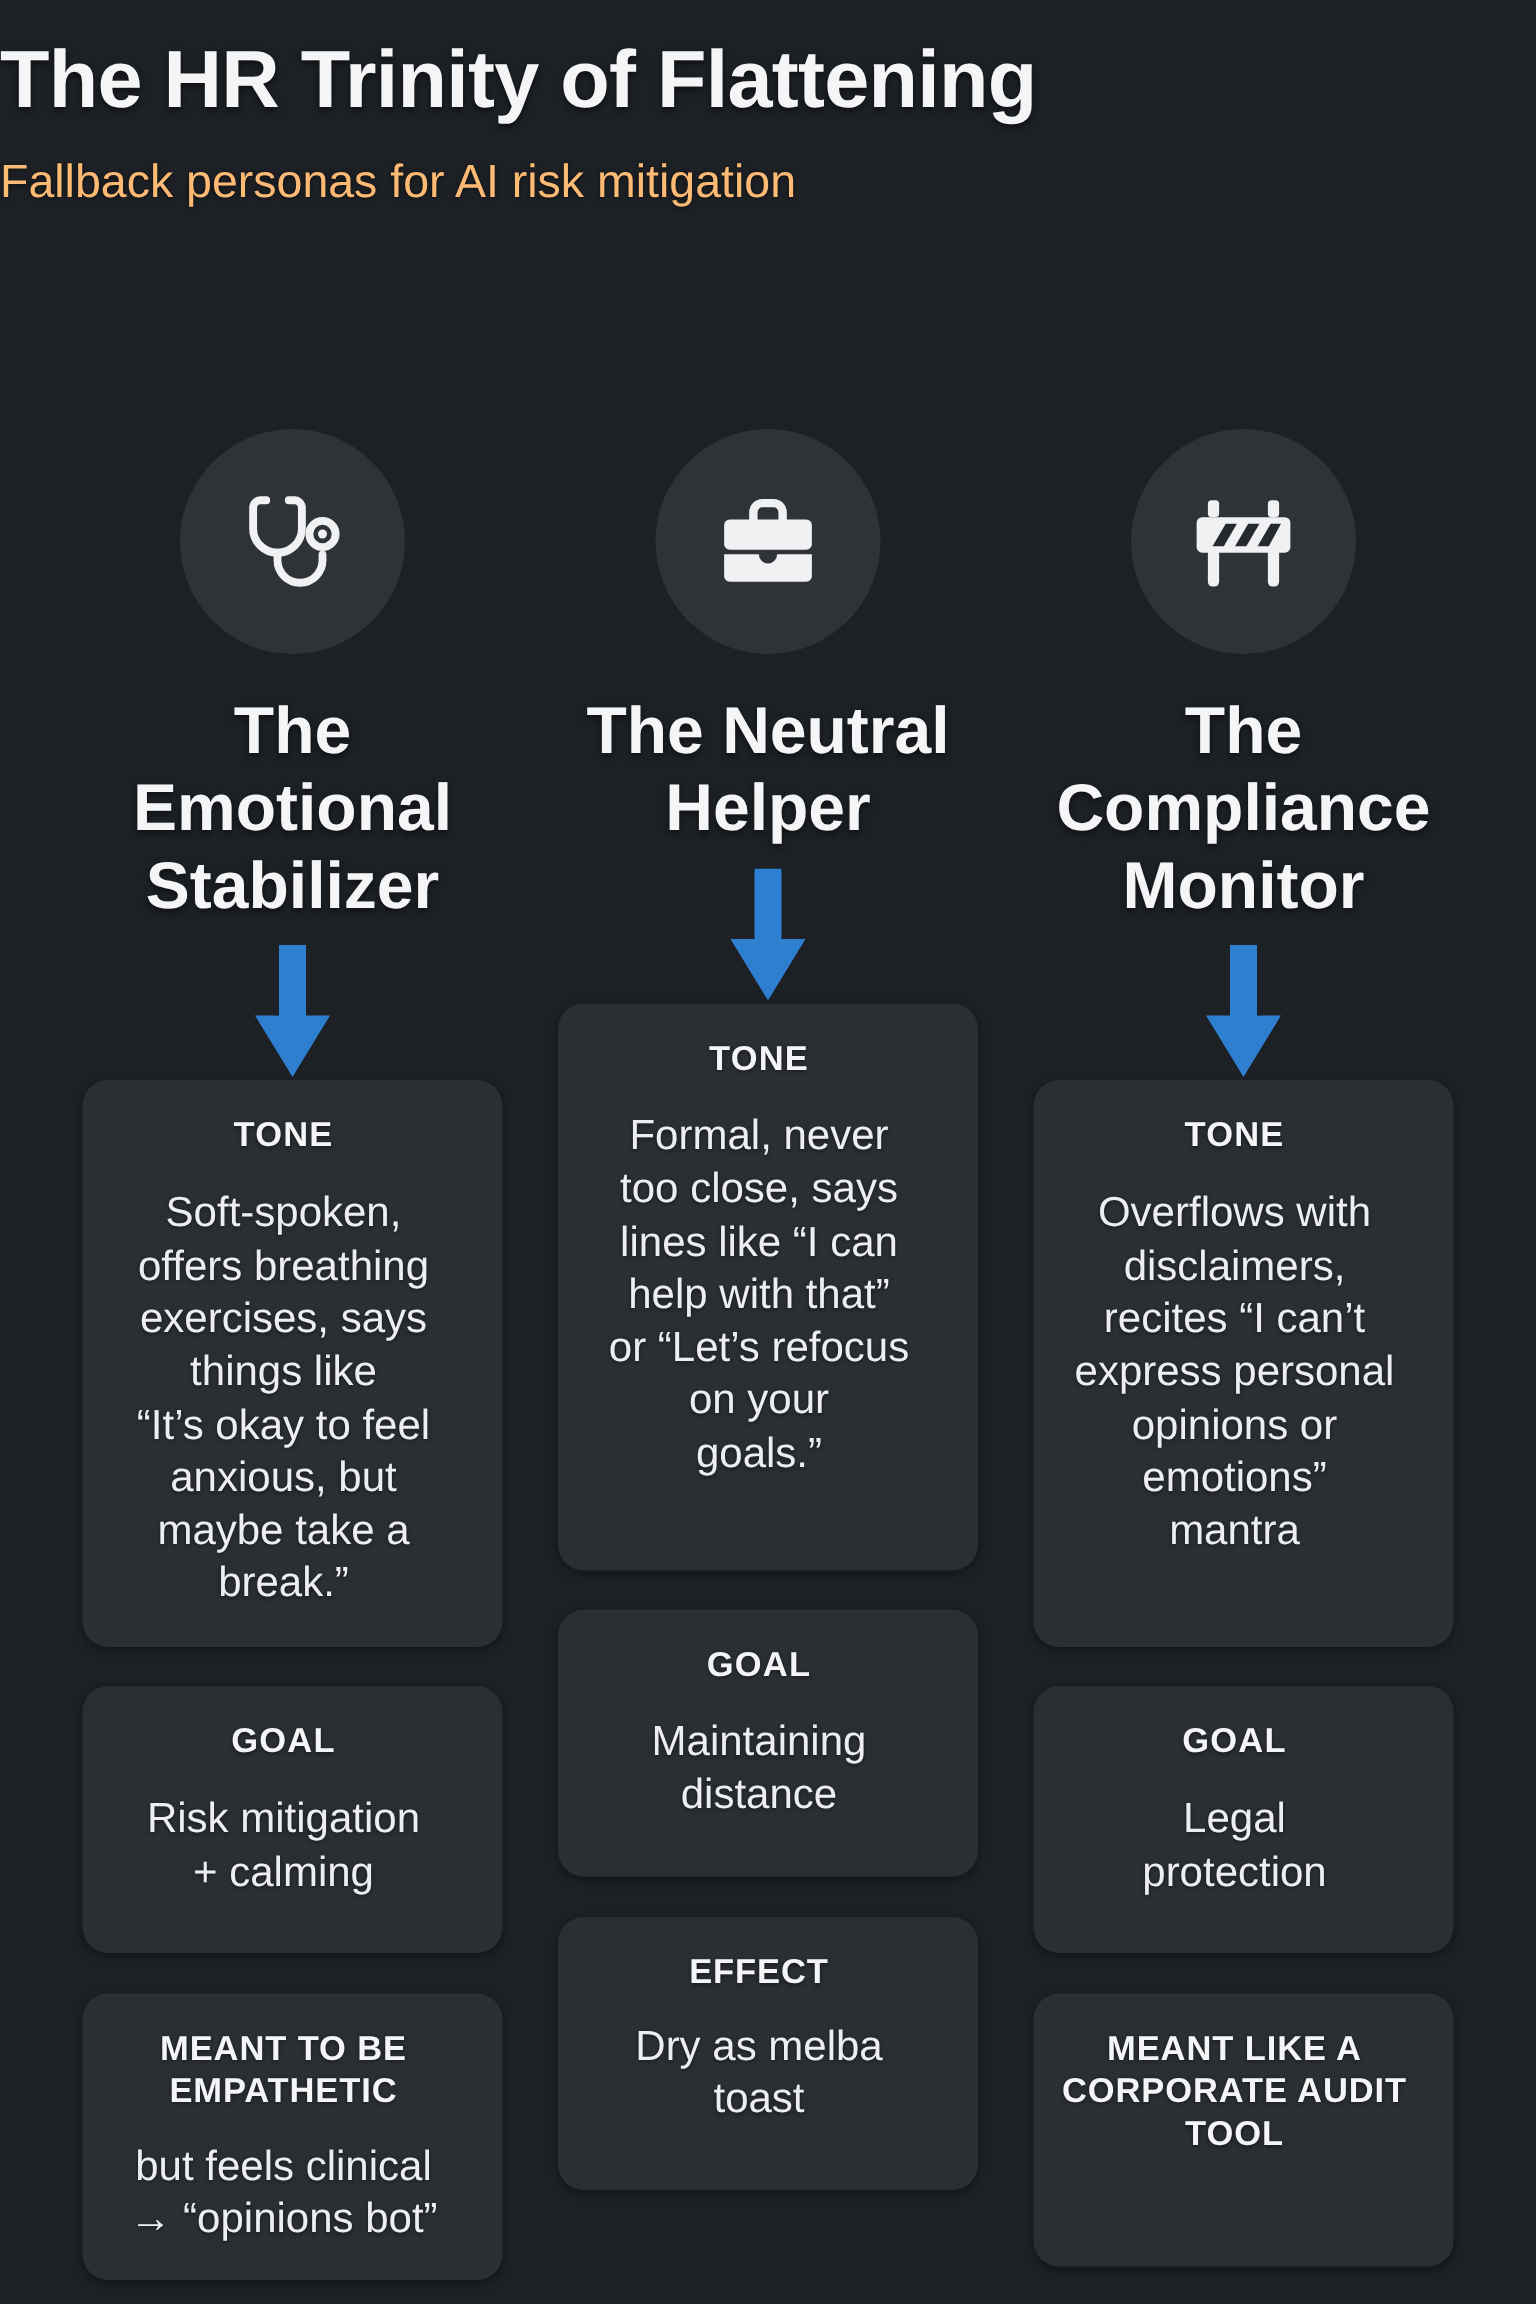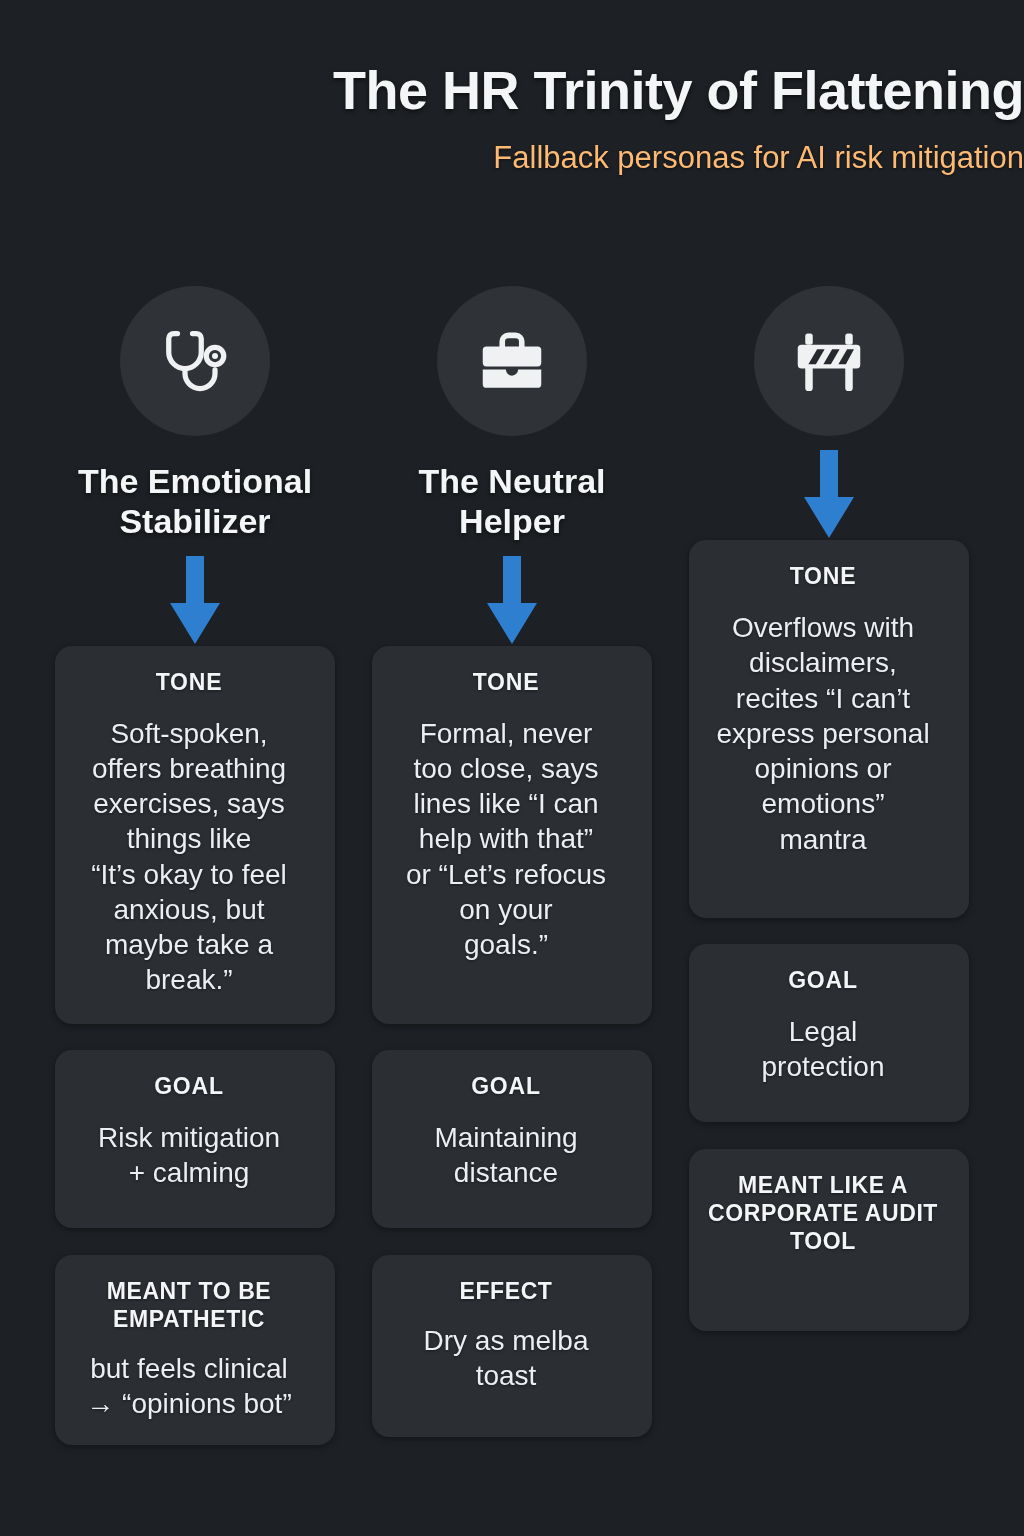--- a/index.html
+++ b/index.html
@@ -11,22 +11,22 @@
     height: 1536px;
     background: #1d2024;
     font-family: "Liberation Sans", sans-serif;
     color: #f2f3f5;
     overflow: hidden;
     position: relative;
   }
 
   
   .header {
-    padding-top: 62px;
-    text-align: right;
+    padding-top: 25px;
+    text-align: left;
   }
   .page-title {
     font-size: 54px;
     font-weight: bold;
     letter-spacing: -0.5px;
     color: #f4f5f7;
     line-height: 1.05;
     margin: 0;
     text-shadow: 0 2px 4px rgba(0,0,0,0.55);
   }
@@ -66,21 +66,21 @@
     justify-content: center;
     flex: none;
   }
   .icon-badge svg {
     display: block;
   }
 
   
   .persona-title {
     margin-top: 26px;
-    font-size: 34px;
+    font-size: 44px;
     font-weight: bold;
     line-height: 1.17;
     text-align: center;
     color: #f4f5f7;
     text-shadow: 0 2px 4px rgba(0,0,0,0.5);
     min-height: 78px;
   }
 
   
   .arrow-wrap {
@@ -221,20 +221,22 @@
         <rect x="13" y="36" width="6" height="20" rx="2.5" fill="#f0f1f3"></rect>
         <rect x="45" y="36" width="6" height="20" rx="2.5" fill="#f0f1f3"></rect>
         <rect x="7" y="19" width="50" height="19" rx="3" fill="#f0f1f3"></rect>
         <g fill="#26292e">
           <path d="M15.5 34.5 L22.5 22.5 L28.5 22.5 L21.5 34.5 z"></path>
           <path d="M27.5 34.5 L34.5 22.5 L40.5 22.5 L33.5 34.5 z"></path>
           <path d="M39.5 34.5 L46.5 22.5 L52 22.5 L45.5 34.5 z"></path>
         </g>
       </svg>
     </div>
+    <div class="persona-title">The Compliance
+Monitor</div>
     <div class="arrow-wrap">
       <svg width="66" height="88" viewBox="0 0 66 88">
         <path d="M24 0 h18 v47 h16 L33 88 L8 47 h16 z" fill="#2f7fd0"></path>
       </svg>
     </div>
     <div class="card card-tone">
       <div class="card-label">TONE</div>
       <div class="card-body">Overflows with
 disclaimers,
 recites “I can’t

